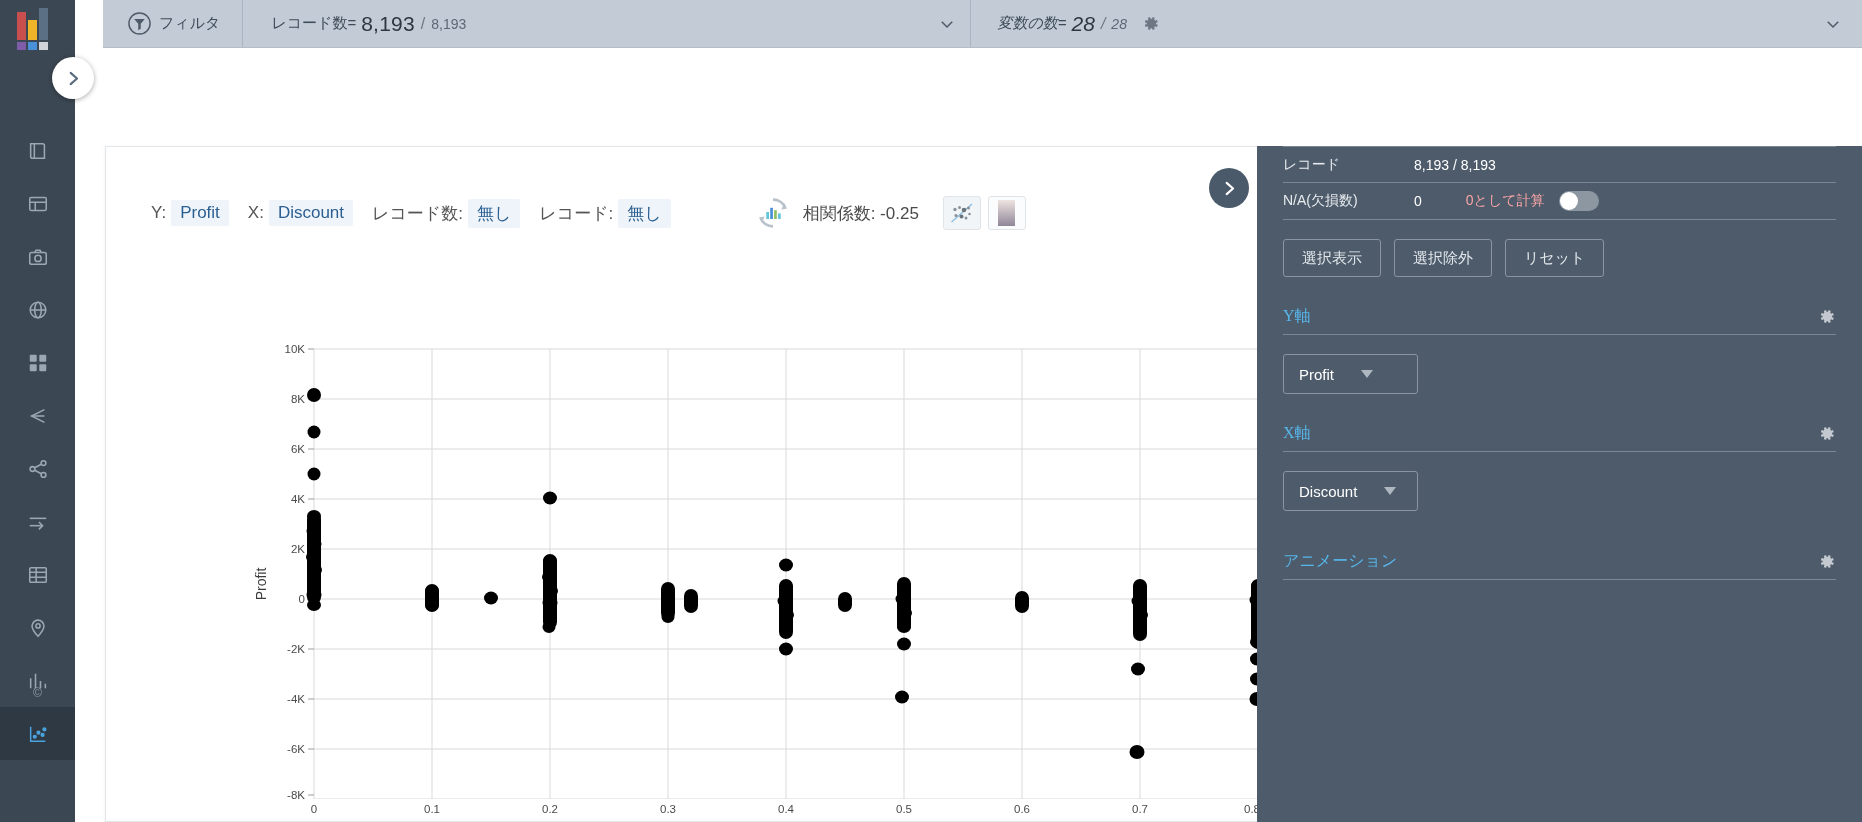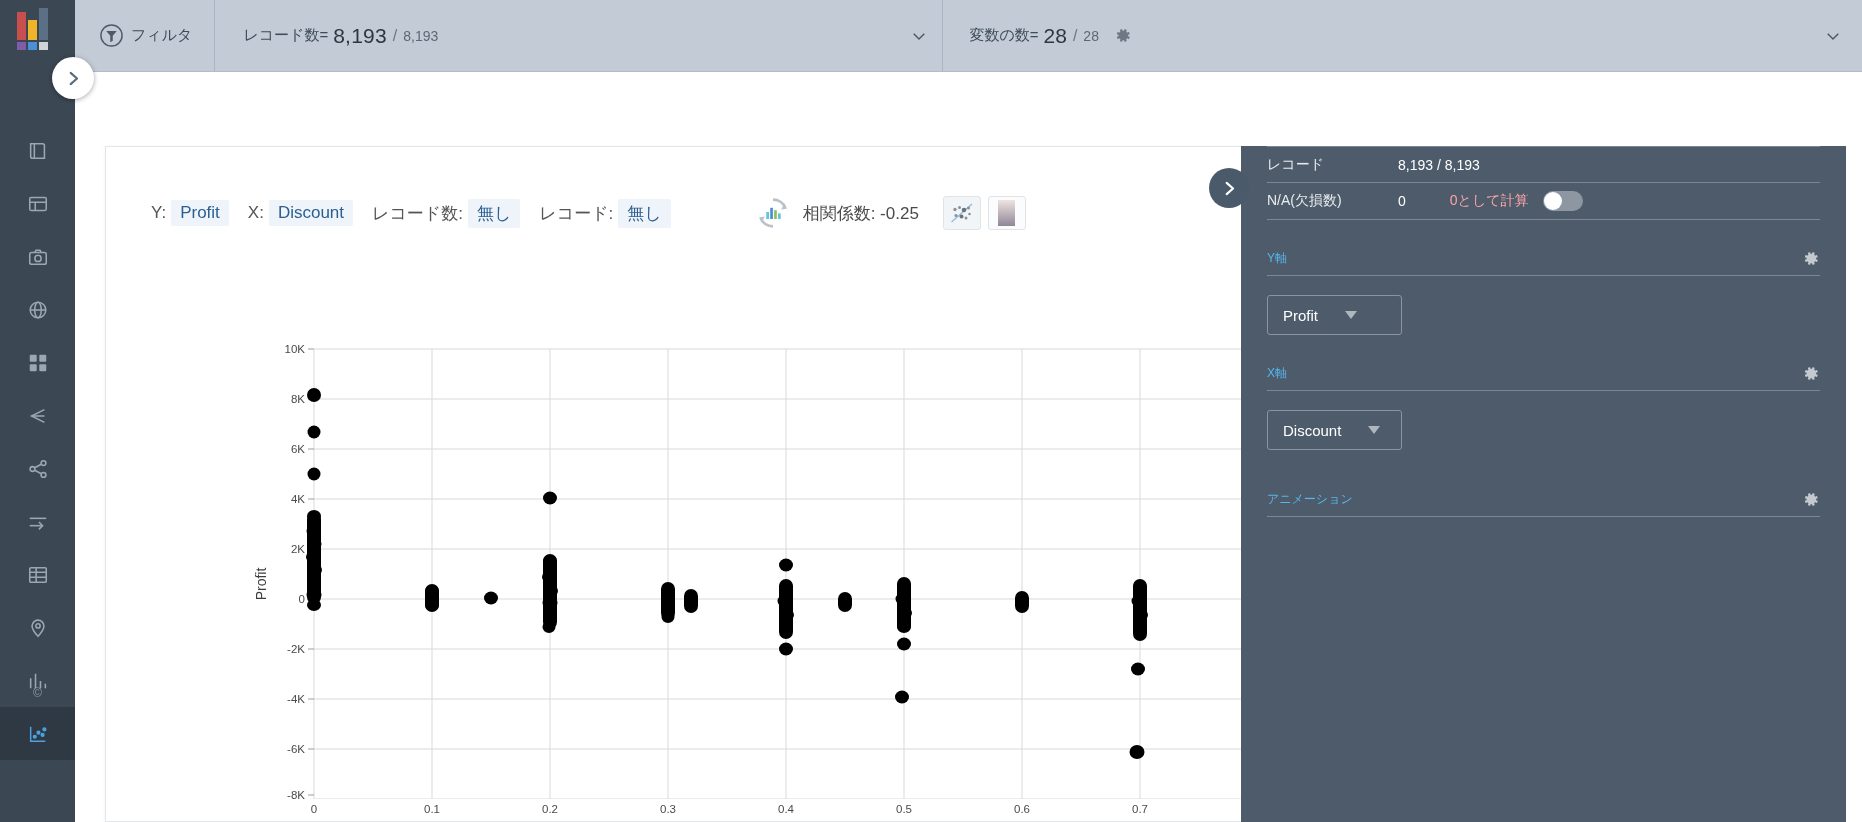--- a/index.html
+++ b/index.html
@@ -50,23 +50,24 @@
   .rail-copy {
     position: absolute; bottom: 122px; left: 0; width: 75px;
     text-align: center; color: #8e9aa6; font-size: 12px;
   }
 
   
   .content { flex: 1 1 auto; height: 822px; position: relative; background: #ffffff; }
 
   
   .topbar {
-    height: 72px; background: #c3ccd6;
+    height: 48px; background: #c3ccd6;
     display: flex; align-items: stretch;
     border-bottom: 1px solid #b3bdc8;
+    margin-left: 28px;
   }
   .filter-chip {
     display: flex; align-items: center; gap: 7px;
     padding: 0 22px 0 24px;
     border-right: 1px solid #aab5c1;
     color: #3e4b59; font-size: 15px; cursor: pointer;
   }
   .filter-chip .fic { width: 25px; height: 25px; }
   .rec-box {
     flex: 0 0 728px; display: flex; align-items: center;
@@ -76,21 +77,21 @@
   }
   .rec-label { font-size: 15px; color: #3e4b59; }
   .rec-big { font-size: 21px; color: #2c3742; margin-left: 5px; letter-spacing: .2px; }
   .rec-sep { font-size: 16px; color: #6b7783; margin: 0 6px; }
   .rec-small { font-size: 14px; color: #5d6875; }
   .caret-down {
     margin-left: auto; width: 18px; height: 18px; color: #4e5a67;
   }
   .var-box {
     flex: 1 1 auto; display: flex; align-items: center;
-    padding-left: 26px; padding-right: 20px; cursor: pointer;
+    padding-left: 26px; padding-right: 20px; cursor: pointer; font-style: italic;
   }
   .var-big { font-size: 21px; color: #2c3742; margin-left: 5px; }
   .gear-top { width: 19px; height: 19px; margin-left: 14px; color: #6d7884; }
 
   
   .dialogue-wrap { padding: 23px 0 0 30px; }
   .dialogue-btn {
     display: inline-flex; align-items: center; gap: 12px;
     background: #1a8ad4; color: #fff;
     height: 44px; padding: 0 20px 0 18px;
@@ -155,21 +156,21 @@
     font-family: "Liberation Sans", sans-serif;
     font-size: 14px; fill: #3c3c3c;
   }
   .tick-lab {
     font-family: "Liberation Sans", sans-serif;
     font-size: 11.5px; fill: #4a4a4a;
   }
 
   
   .side {
-    position: absolute; right: 16px; top: 146px;
+    position: absolute; right: 0; top: 146px;
     width: 605px; height: 676px;
     background: #4d5b6b; color: #e8ecef;
     padding: 0 26px;
     overflow: hidden;
   }
   .s-row {
     display: flex; align-items: center;
     height: 37px; border-bottom: 1px solid #7b8794;
     font-size: 14px;
   }
@@ -190,21 +191,21 @@
     border: 1px solid #8b95a1; background: transparent; color: #e2e7eb;
     border-radius: 3px; height: 38px; padding: 0 18px;
     font-size: 15px; cursor: pointer;
     font-family: "Liberation Sans", sans-serif;
   }
   .sec {
     margin-top: 29px;
     display: flex; align-items: center;
     border-bottom: 1px solid #7b8794; padding-bottom: 7px;
   }
-  .sec-lab { color: #57b6ea; font-size: 12px; }
+  .sec-lab { color: #57b6ea; font-size: 16px; font-family: Liberation Serif, serif; }
   .sec-gear { margin-left: auto; width: 19px; height: 19px; color: #c3c9cf; cursor: pointer; }
   .dd {
     margin-top: 19px; display: inline-flex; align-items: center;
     gap: 27px; border: 1px solid #8b95a1; border-radius: 3px;
     height: 40px; padding: 0 15px; cursor: pointer;
     font-size: 15px; color: #fff; min-width: 135px;
   }
   .dd .tri {
     width: 0; height: 0; border-left: 6px solid transparent;
     border-right: 6px solid transparent; border-top: 8px solid #aeb7c0;
@@ -606,20 +607,25 @@
 
       <div class="s-row">
         <span class="s-key">N/A(欠損数)</span>
         <span class="s-val">0</span>
         <span class="s-toggle-lab">0として計算</span>
         <span class="toggle">
           <span class="knob"></span>
         </span>
       </div>
 
+      <div class="btn-row">
+        <button class="sbtn">選択表示</button>
+        <button class="sbtn">選択除外</button>
+        <button class="sbtn">リセット</button>
+      </div>
 
       
       <div class="sec">
         <span class="sec-lab">Y軸</span>
         <svg class="sec-gear" viewBox="0 0 24 24" fill="currentColor">
           <path d="M12 8.2a3.8 3.8 0 100 7.6 3.8 3.8 0 000-7.6zm0 5.9a2.1 2.1 0 110-4.2 2.1 2.1 0 010 4.2z"></path>
           <path d="M20.6 13.4l-1.7-.5a7 7 0 000-1.8l1.7-.5a.6.6 0 00.4-.8l-.7-1.8a.6.6 0 00-.8-.3l-1.6.7a7 7 0 00-1.3-1.3l.7-1.6a.6.6 0 00-.3-.8l-1.8-.7a.6.6 0 00-.8.4l-.5 1.7a7 7 0 00-1.8 0l-.5-1.7a.6.6 0 00-.8-.4l-1.8.7a.6.6 0 00-.3.8l.7 1.6a7 7 0 00-1.3 1.3l-1.6-.7a.6.6 0 00-.8.3l-.7 1.8a.6.6 0 00.4.8l1.7.5a7 7 0 000 1.8l-1.7.5a.6.6 0 00-.4.8l.7 1.8a.6.6 0 00.8.3l1.6-.7a7 7 0 001.3 1.3l-.7 1.6a.6.6 0 00.3.8l1.8.7a.6.6 0 00.8-.4l.5-1.7a7 7 0 001.8 0l.5 1.7a.6.6 0 00.8.4l1.8-.7a.6.6 0 00.3-.8l-.7-1.6a7 7 0 001.3-1.3l1.6.7a.6.6 0 00.8-.3l.7-1.8a.6.6 0 00-.4-.8z"></path>
           </svg>
       </div>
       <div class="dd">

